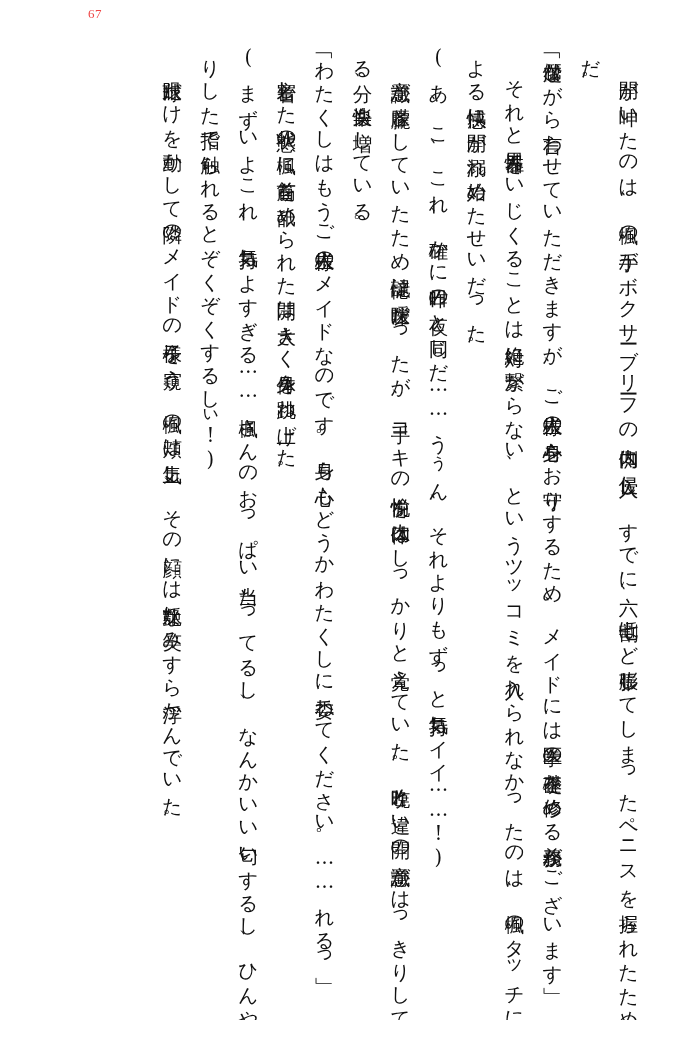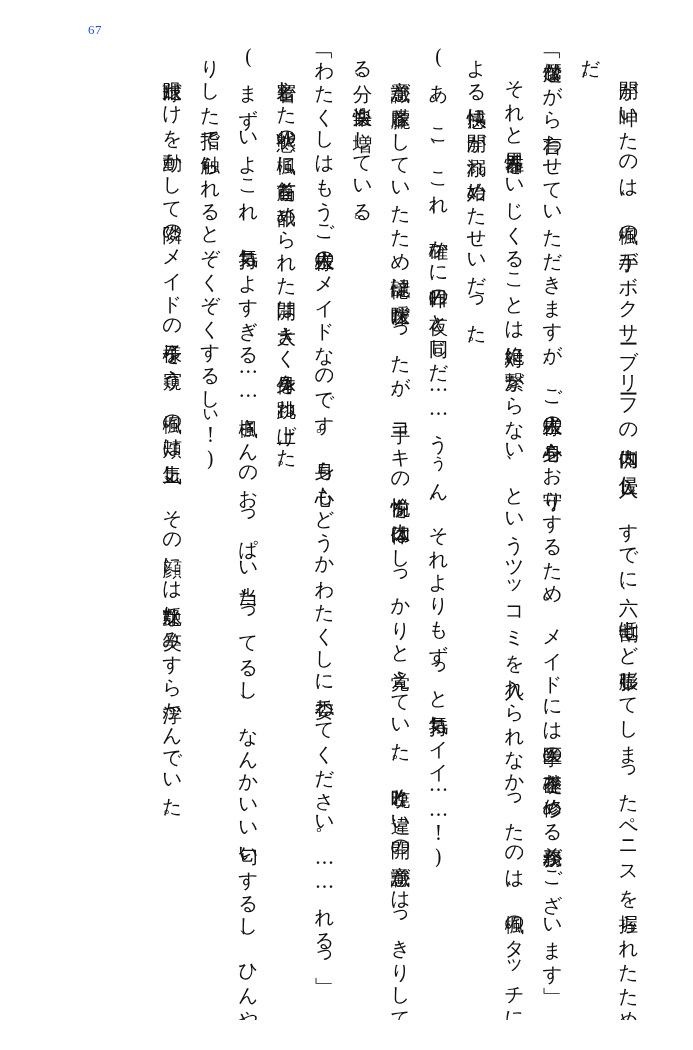--- a/index.html
+++ b/index.html
@@ -18,25 +18,25 @@
 
   .page {
     position: relative;
     width: 693px;
     height: 1050px;
     box-sizing: border-box;
   }
 
   .page-number {
     position: absolute;
-    top: 22px;
+    top: 6px;
     left: 88px;
     font-size: 13px;
     font-family: "Liberation Serif", serif;
-    color: #1d4ed8;
+    color: #ef4444;
     letter-spacing: 0.5px;
   }
 
   
   .vtext {
     position: absolute;
     top: 46px;
     right: 46px;
     left: 46px;
     bottom: 30px;

